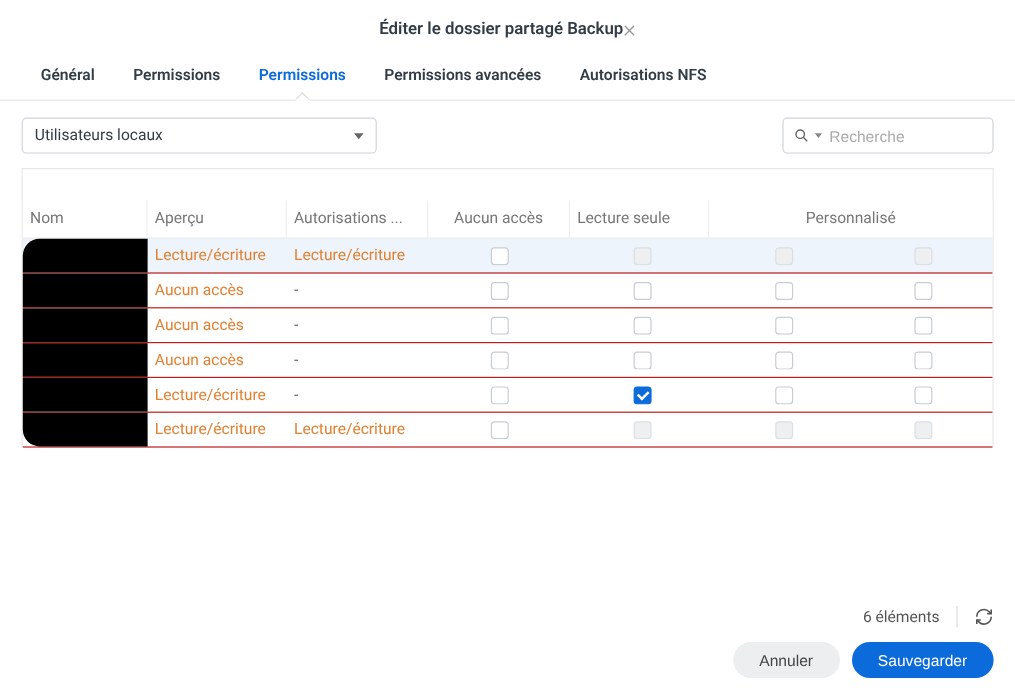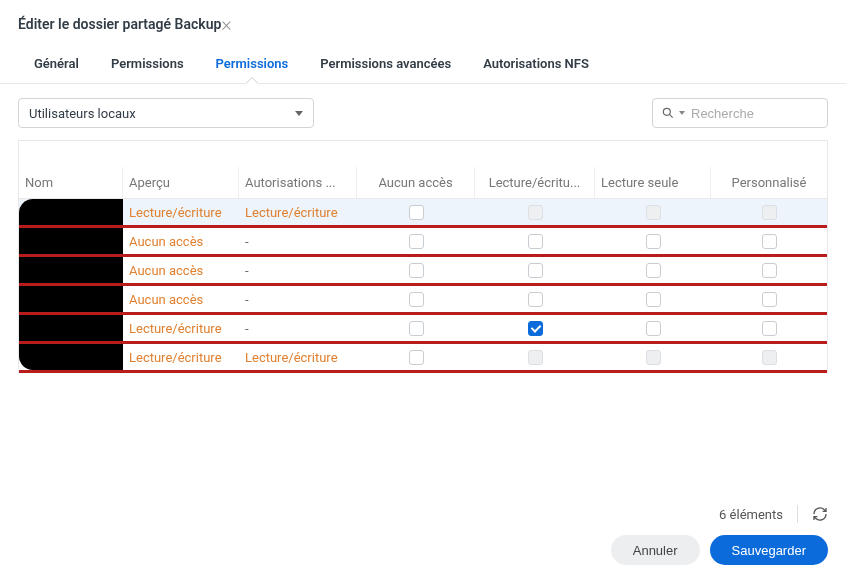--- a/index.html
+++ b/index.html
@@ -1,17 +1,17 @@
 <!DOCTYPE html>
 <html><head>
 <meta charset="utf-8">
 <style>
 * { box-sizing: border-box; margin: 0; padding: 0; }
 body { font-family: -apple-system, BlinkMacSystemFont, "Segoe UI", Roboto, "Helvetica Neue", Arial, sans-serif; font-size: 13px; color: #444; background: #fff; width: 846px; height: 575px; position: relative; }
-.header { display: flex; align-items: center; justify-content: flex-start; padding: 12px 18px 10px 18px; }
+.header { display: flex; align-items: center; justify-content: center; padding: 12px 18px 10px 18px; }
 .header-title { font-size: 14px; font-weight: 600; color: #323c46; }
 .close-x { font-size: 20px; color: #999; cursor: pointer; font-weight: 300; }
 .tabs { display: flex; gap: 0; padding: 0 18px; border-bottom: 1px solid #e8e8e8; position: relative; }
 .tab { padding: 10px 16px 12px 16px; font-size: 13px; color: #323c46; cursor: pointer; position: relative; font-weight: 600; }
 .tab.active { color: #0b6bdb; }
 .tab.active::after { content: ""; position: absolute; bottom: -1px; left: 50%; transform: translateX(-50%); width: 0; height: 0; border-left: 6px solid transparent; border-right: 6px solid transparent; border-bottom: 6px solid #fff; filter: drop-shadow(0 -1px 0 #ccc); }
 .toolbar { display: flex; justify-content: space-between; align-items: center; padding: 14px 18px 12px 18px; }
 .dropdown { width: 296px; height: 30px; border: 1px solid #d0d5da; border-radius: 4px; display: flex; align-items: center; justify-content: space-between; padding: 10px 10px; cursor: pointer; background: #fff; color: #323c46; }
 .dropdown-caret { width: 0; height: 0; border-left: 4px solid transparent; border-right: 4px solid transparent; border-top: 5px solid #666; }
 .search { width: 176px; height: 30px; border: 1px solid #d0d5da; border-radius: 4px; display: flex; align-items: center; padding: 0 8px; gap: 4px; }
@@ -23,21 +23,21 @@
 .thead { display: flex; background: #fff; border-bottom: 1px solid #e8e8e8; margin-top: 26px; }
 .th { padding: 8px 6px; font-size: 13px; color: #777; border-right: 1px solid #eee; overflow: hidden; white-space: nowrap; text-overflow: ellipsis; }
 .th:last-child { border-right: none; }
 .col-name { width: 104px; }
 .col-preview { width: 116px; }
 .col-auth { width: 118px; }
 .col-noacc { width: 118px; text-align: center; }
 .col-rw { width: 120px; text-align: center; }
 .col-ro { width: 116px; text-align: left; }
 .col-custom { flex: 1; text-align: center; }
-.tbody .row { display: flex; border-bottom: 3px solid #b91c1c; align-items: center; height: 29px; }
+.tbody .row { display: flex; border-bottom: 1px solid #b91c1c; align-items: center; height: 29px; }
 .tbody .row.sel { background: #eef4fb; }
 .td { padding: 0 6px; font-size: 13px; overflow: hidden; white-space: nowrap; text-overflow: ellipsis; }
 .td.center { text-align: center; }
 .name-cell { background: #000; color: #000; height: 100%; }
 .row:first-child .name-cell { border-top-left-radius: 14px; }
 .row:last-child .name-cell { border-bottom-left-radius: 14px; }
 .orange { color: #e08030; }
 .dash { color: #666; }
 .cbox { display: inline-block; width: 15px; height: 15px; border: 1px solid #c8cdd2; border-radius: 3px; background: #fff; vertical-align: middle; position: relative; cursor: pointer; }
 .cbox.disabled { background: #edeff1; border-color: #dcdfe3; }
@@ -81,21 +81,20 @@
     <input type="text" placeholder="Recherche" style="">
   </div>
 </div>
 
 <div class="table">
   <div class="thead">
     <div class="th col-name">Nom</div>
     <div class="th col-preview">Aperçu</div>
     <div class="th col-auth">Autorisations ...</div>
     <div class="th col-noacc">Aucun accès</div>
-    <div class="th col-rw">Lecture/écritu...</div>
     <div class="th col-ro">Lecture seule</div>
     <div class="th col-custom">Personnalisé</div>
   </div>
   <div class="tbody" id="tbody">
       <div class="row sel">
         <div class="td col-name name-cell"></div>
         <div class="td col-preview orange">Lecture/écriture</div>
         <div class="td col-auth orange">Lecture/écriture</div>
         <div class="td col-noacc center"><span class="cbox"></span></div>
         <div class="td col-rw center"><span class="cbox disabled"></span></div>

